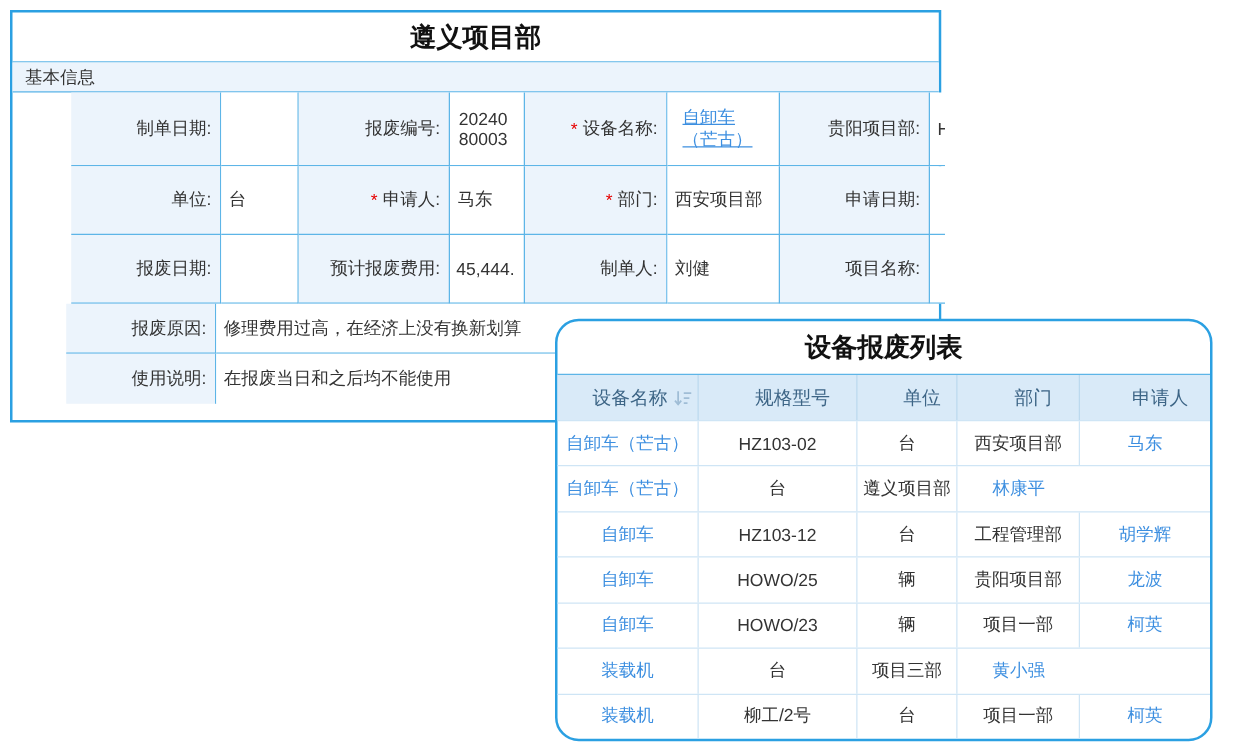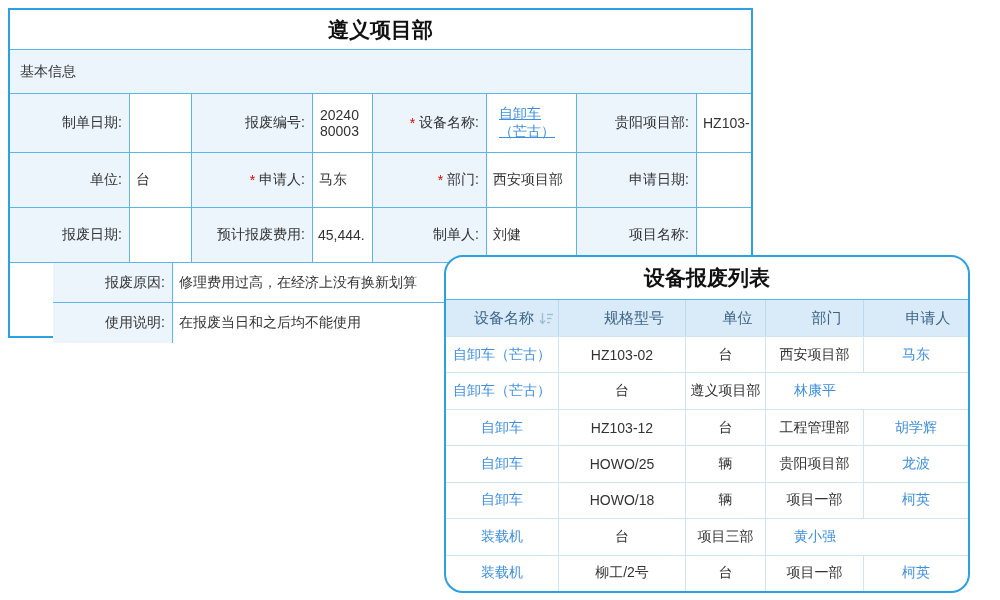--- a/index.html
+++ b/index.html
@@ -26,21 +26,21 @@
   }
   
   #form-panel{left:8px;top:8px;width:745px;height:330px;}
   .panel-title{
     display:flex;align-items:center;justify-content:center;
     font-size:21px;font-weight:bold;color:#111;
     border-bottom:1px solid var(--cell-border);
   }
   #form-title{height:40px;}
   .section-bar{
-    height:44px;display:flex;align-items:center;
+    height:24px;display:flex;align-items:center;
     background:var(--label-bg);
     border-bottom:1px solid var(--cell-border);
     padding-left:10px;font-size:14px;
   }
   .fgrid{display:grid;grid-template-columns:120px 62px 121px 60px 114px 90px 120px 1fr;}
   .fgrid2{display:grid;grid-template-columns:120px 1fr;}
   .c{
     border-right:1px solid var(--cell-border);
     border-bottom:1px solid var(--cell-border);
     display:flex;align-items:center;
@@ -80,21 +80,21 @@
   .tlink{color:var(--link);cursor:pointer;text-decoration:none;}
   .sort-icon{margin-left:5px;display:inline-flex;}
 </style>
 </head>
 <body>
 
 <div class="panel" id="form-panel">
   <div class="panel-title" id="form-title">遵义项目部</div>
   <div class="section-bar">基本信息</div>
 
-  <div class="fgrid" style="grid-template-rows:59px 55px 55px;">
+  <div class="fgrid" style="grid-template-rows:59px 55px 55px;padding-left:47px;">
 
     <div class="c lbl">制单日期:</div>
     <div class="c val"></div>
     <div class="c lbl">报废编号:</div>
     <div class="c val breakall">2024080003</div>
     <div class="c lbl">
         <span class="req">*</span>
         <span>设备名称:</span>
       </div>
     <div class="c val linkcell">
@@ -201,21 +201,21 @@
       <div class="tc">辆</div>
       <div class="tc">贵阳项目部</div>
       <div class="tc lastcol">
           <a class="tlink">龙波</a>
         </div>
     </div>
     <div class="tgrid trow">
       <div class="tc">
           <a class="tlink">自卸车</a>
         </div>
-      <div class="tc">HOWO/18</div>
+      <div class="tc">HOWO/23</div>
       <div class="tc">辆</div>
       <div class="tc">项目一部</div>
       <div class="tc lastcol">
           <a class="tlink">柯英</a>
         </div>
     </div>
     <div class="tgrid trow">
       <div class="tc">
           <a class="tlink">装载机</a>
         </div>

